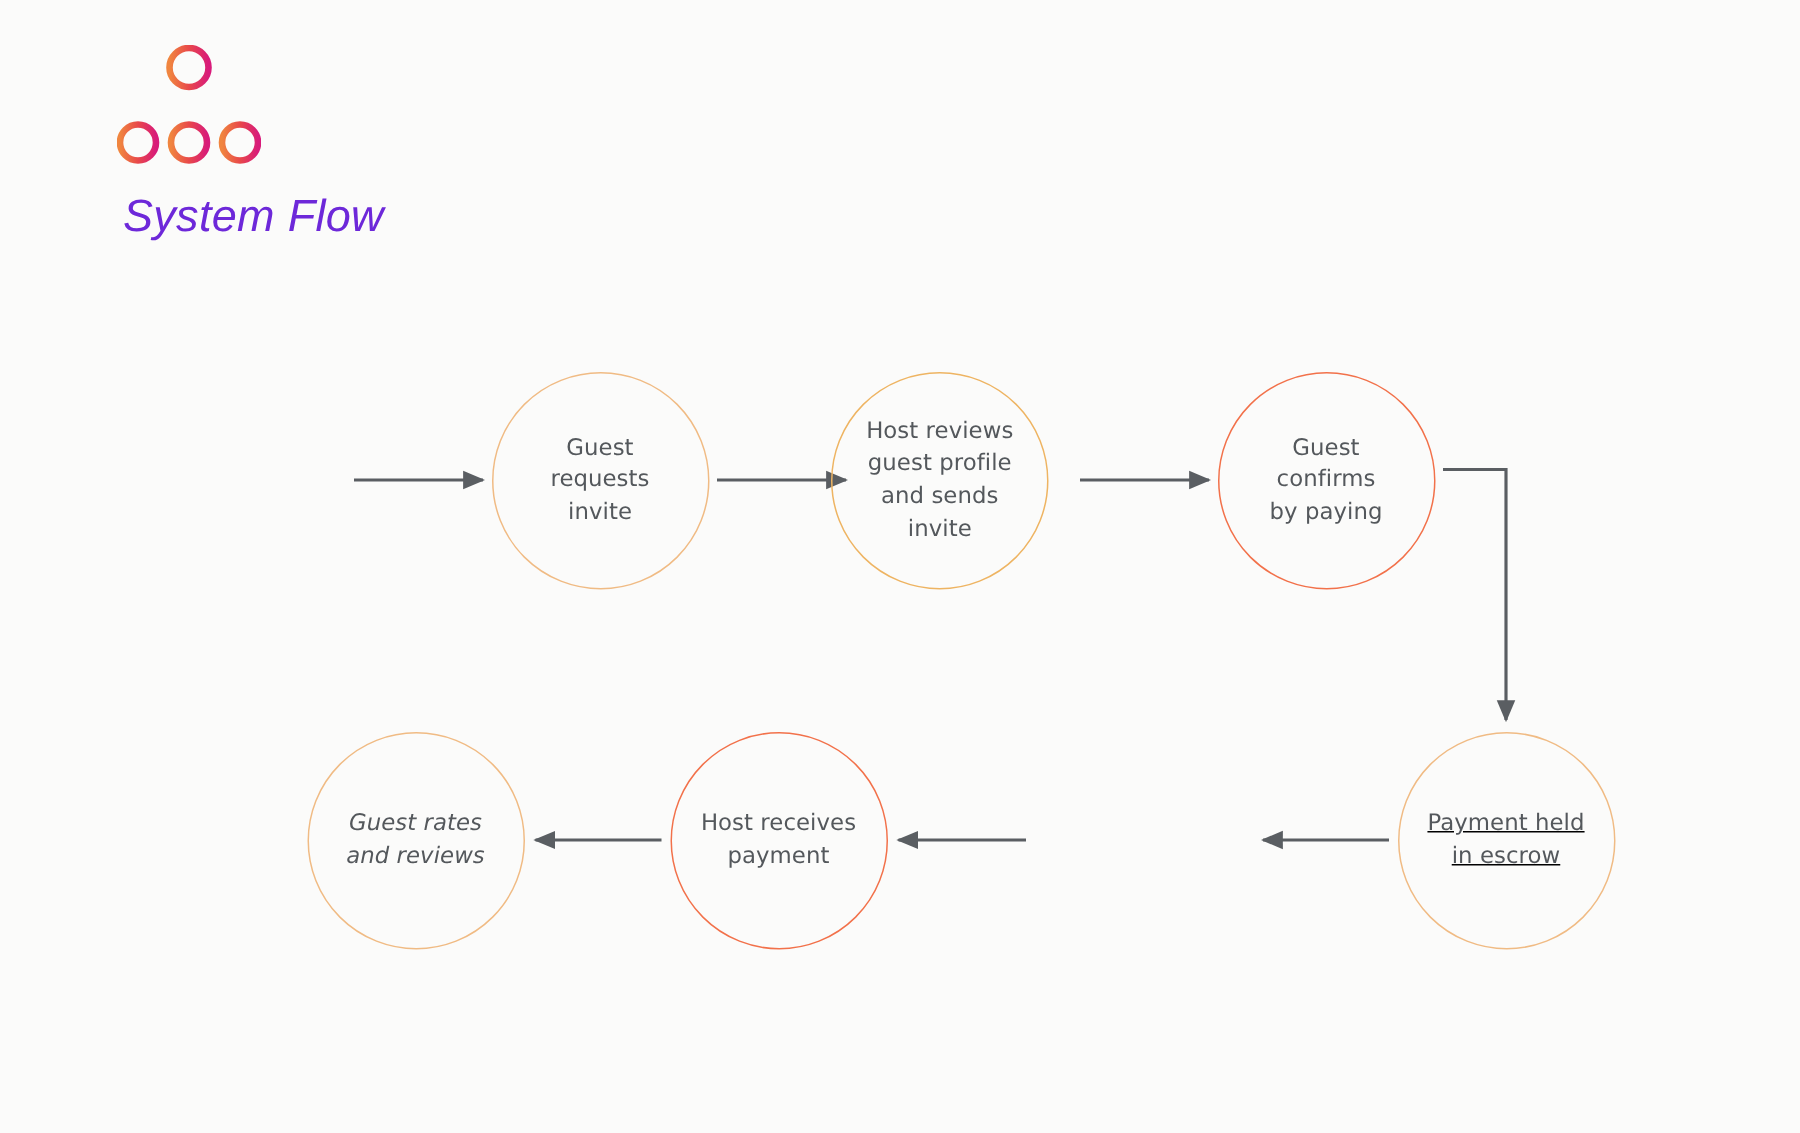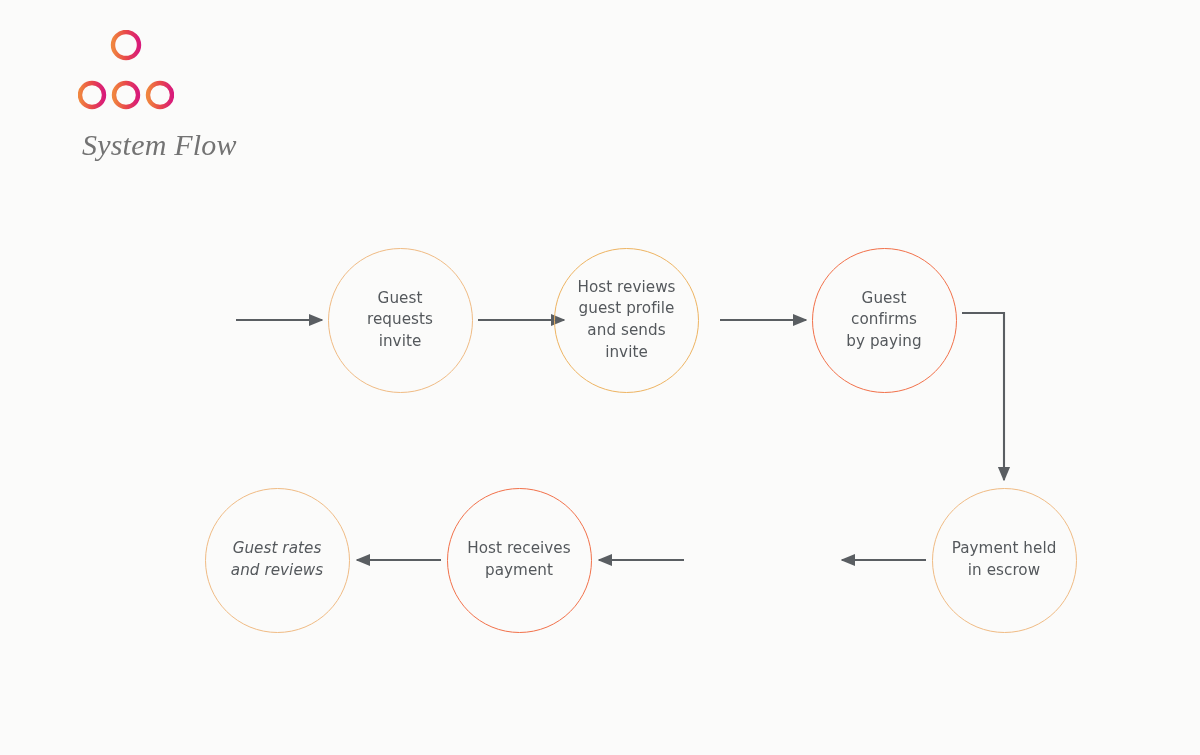--- a/index.html
+++ b/index.html
@@ -23,26 +23,26 @@
     width: 420px;
   }
   #logo-icon {
     display: block;
     width: 96px;
     height: 80px;
   }
   #page-title {
     margin: 0;
     padding: 0;
-    font-family: Liberation Serif, serif;
+    font-family: Liberation Sans, sans-serif;
     font-style: italic;
     font-weight: 400;
     font-size: 30px;
     letter-spacing: 0.2px;
-    color: #737373;
+    color: #6d28d9;
     line-height: 1;
     margin-top: 20px;
     margin-left: 4px;
   }
 
   
   #flow-canvas {
     position: absolute;
     left: 0;
     top: 0;
@@ -134,21 +134,21 @@
   </div>
 
   <div class="flow-node" style="left:554px; top:247.5px; border-color:#eeb462;">
     <span class="node-label">Host reviews<br>guest profile<br>and sends<br>invite</span>
   </div>
 
   <div class="flow-node" style="left:811.5px; top:247.5px; border-color:#f2714a;">
     <span class="node-label">Guest<br>confirms<br>by paying</span>
   </div>
 
-  <div class="flow-node" style="left:931.5px; top:487.5px; border-color:#f0bb84;">
+  <div class="flow-node" style="left:931.5px; top:487.5px; border-color:#f0bb84;text-decoration:underline;">
     <span class="node-label">Payment held<br>in escrow</span>
   </div>
 
 
   <div class="flow-node" style="left:446.5px; top:487.5px; border-color:#f2714a;">
     <span class="node-label">Host receives<br>payment</span>
   </div>
 
   <div class="flow-node" style="left:204.5px; top:487.5px; border-color:#f0bb84;font-style:italic;">
     <span class="node-label">Guest rates<br>and reviews</span>

